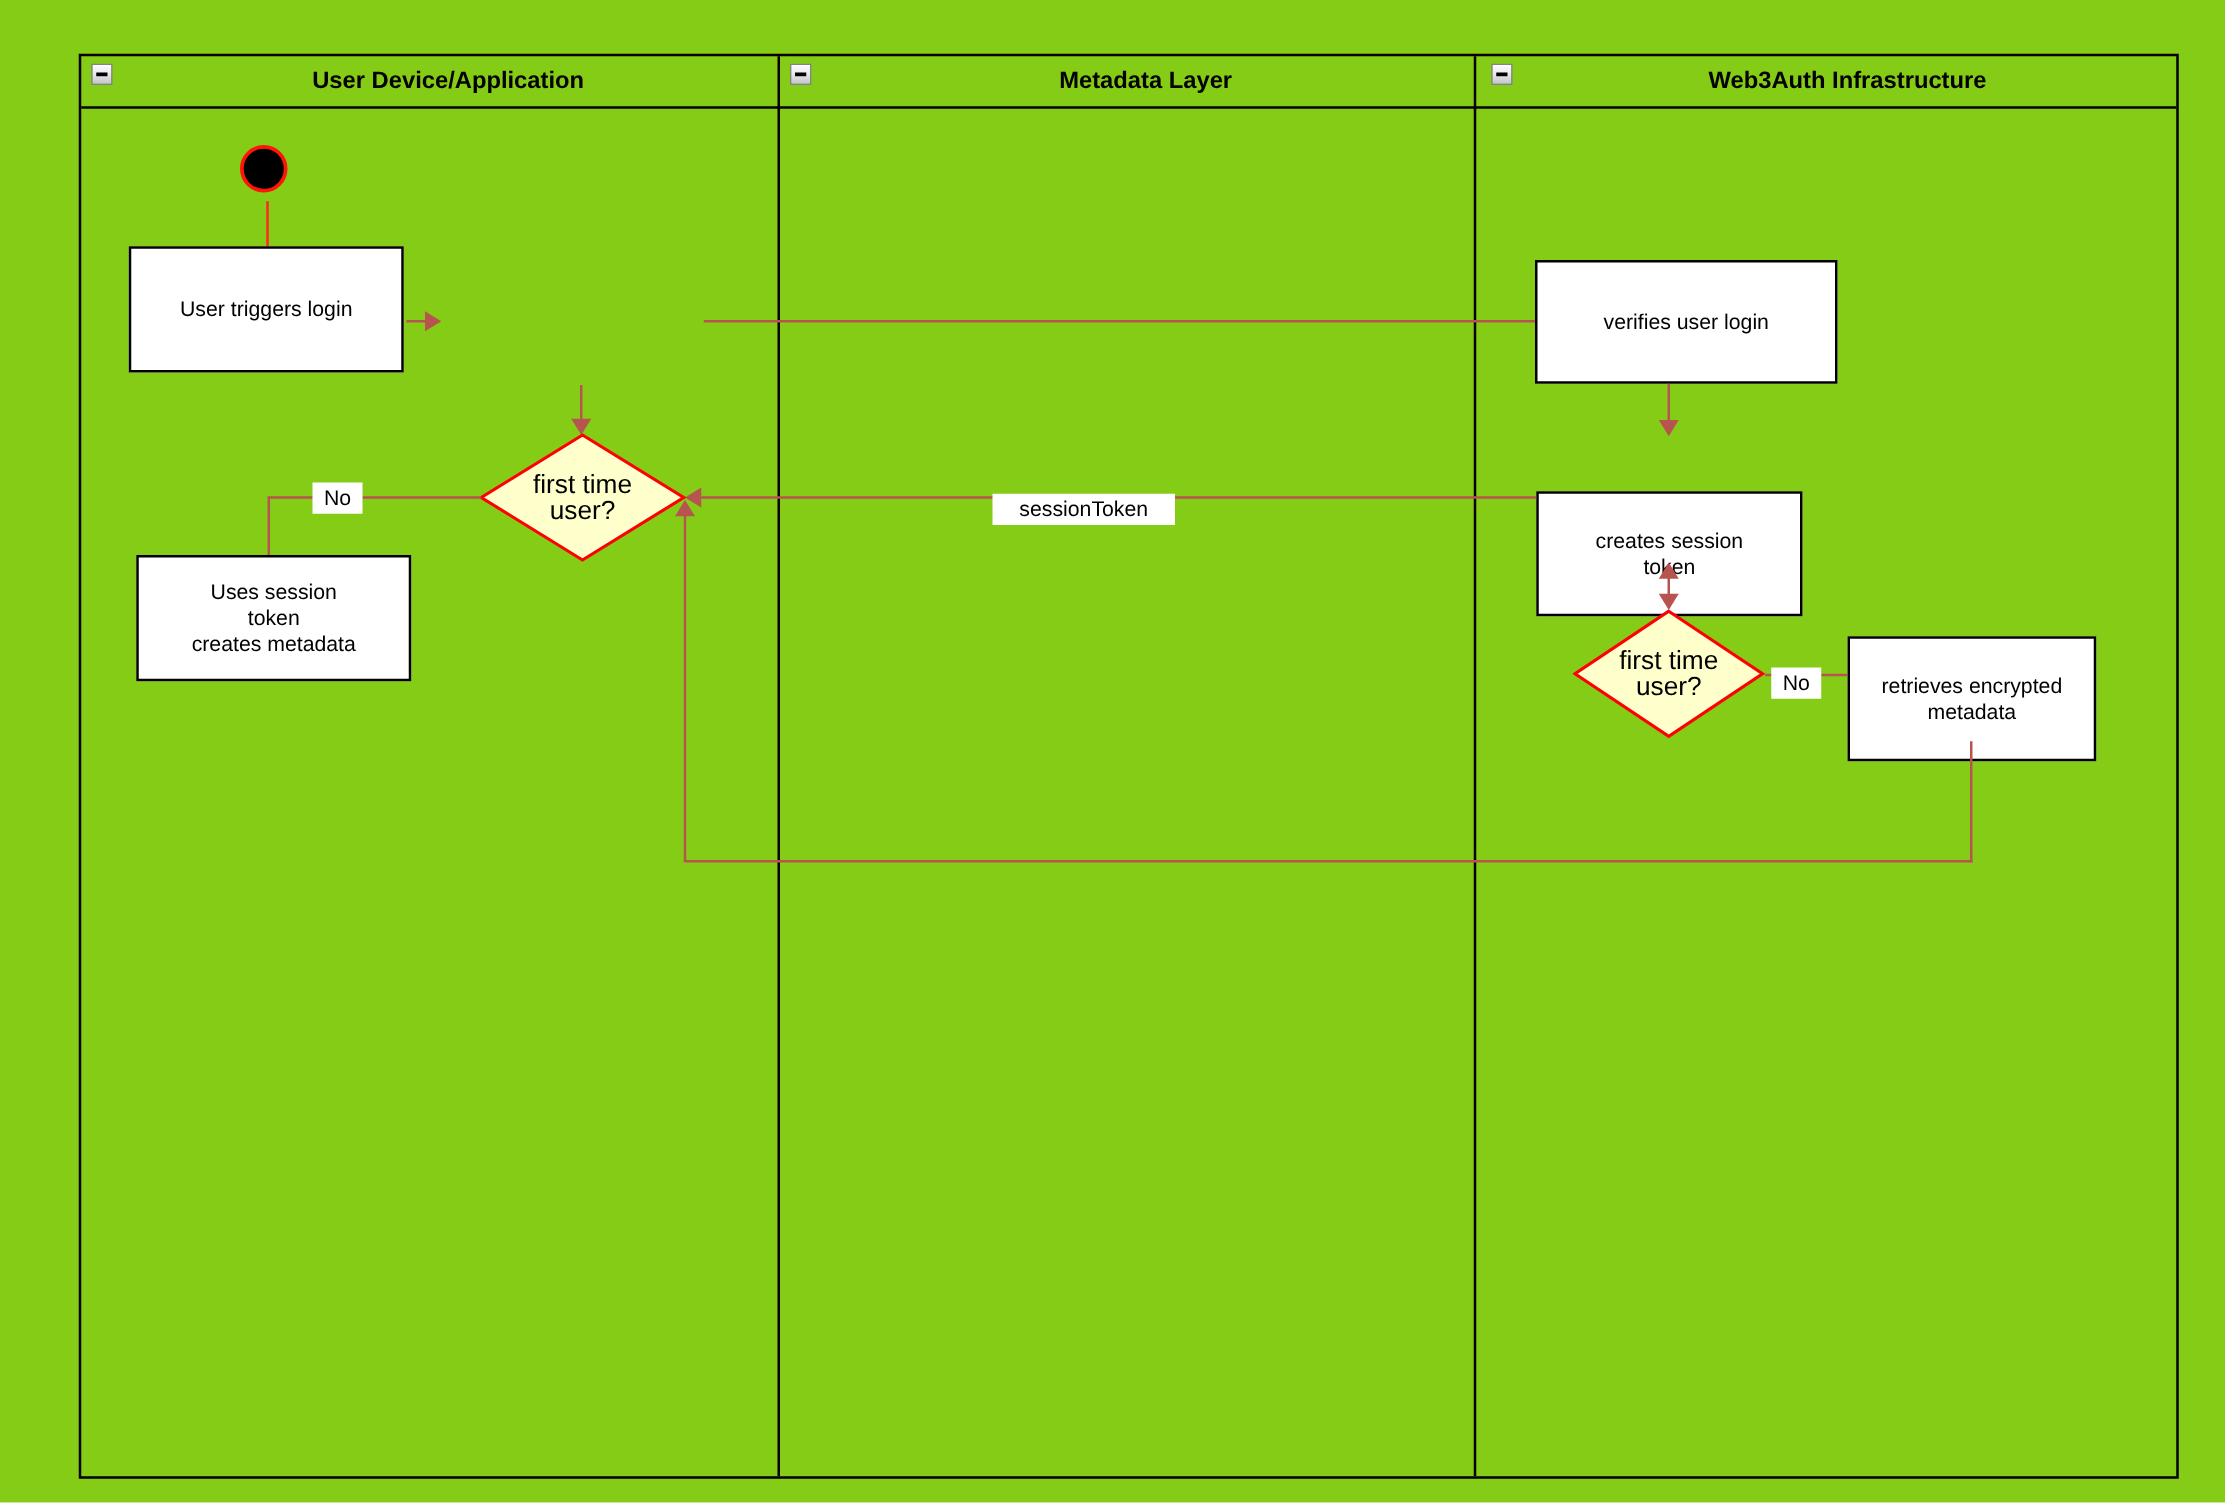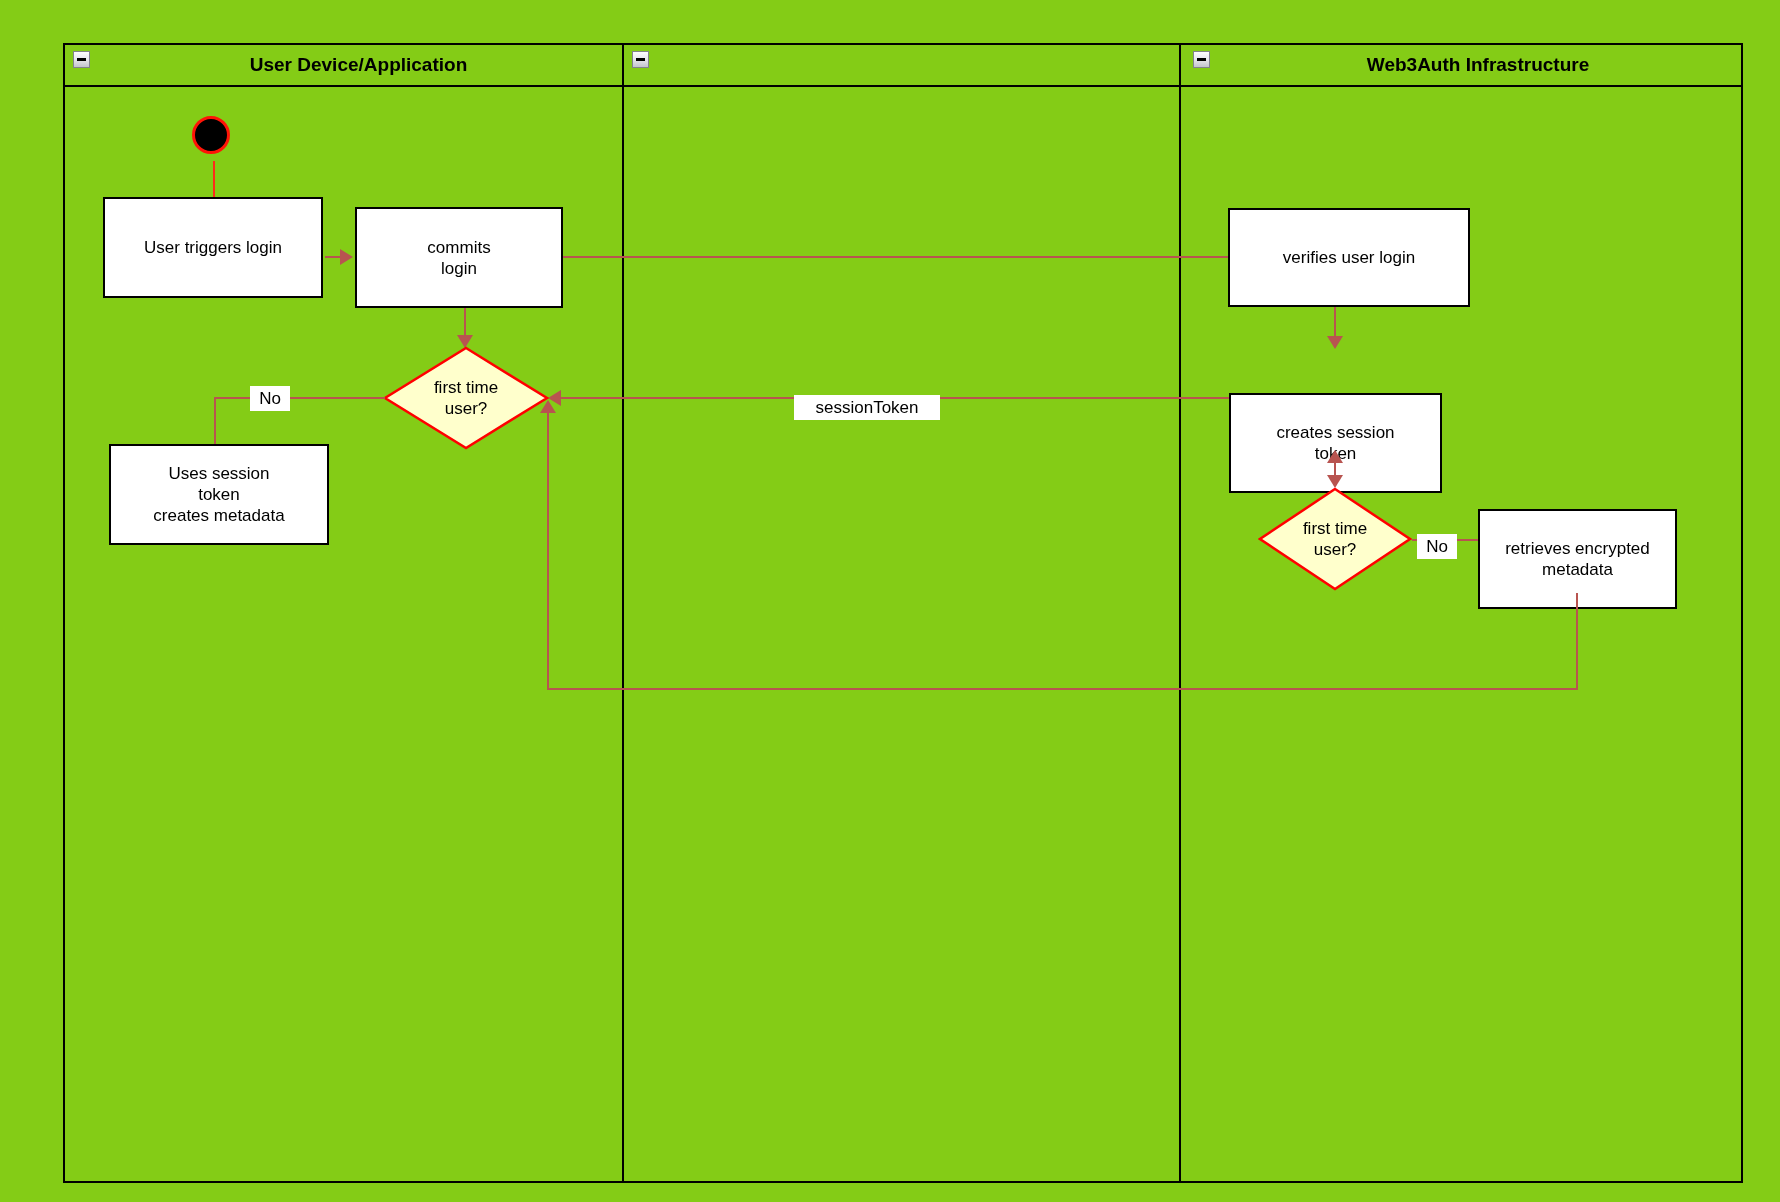--- a/index.html
+++ b/index.html
@@ -16,21 +16,21 @@
     font-size:19px;font-weight:bold;white-space:nowrap;}
   .collapse{width:17px;height:17px;border:1px solid #82828c;
     background:linear-gradient(#fdfdfe 0%,#e9e9ef 45%,#c4c4ce 100%);
     display:flex;align-items:center;justify-content:center;cursor:pointer;}
   .collapse .bar{width:9px;height:3px;background:#000;}
   
   .node{border:2px solid #000;background:#fff;display:flex;align-items:center;
     justify-content:center;text-align:center;font-size:17px;line-height:21px;
     white-space:pre-line;}
   .decision-label{display:flex;align-items:center;justify-content:center;
-    text-align:center;font-size:17px;line-height:21px;white-space:pre-line;}
+    text-align:center;font-size:21px;line-height:21px;white-space:pre-line;}
   .start{border-radius:50%;background:#000;border:3px solid #ff1407;}
   
   .edge{background:#b85450;}
   .edge-red{background:#ff2a1a;}
   .edge-label{background:#ffffff;display:flex;align-items:center;justify-content:center;
     text-align:center;font-size:17px;line-height:21px;white-space:pre-line;}
   
   .ah{width:0;height:0;}
   .ah-right{border-left:13px solid #b85450;border-top:8px solid transparent;border-bottom:8px solid transparent;}
   .ah-left{border-right:13px solid #b85450;border-top:8px solid transparent;border-bottom:8px solid transparent;}
@@ -49,36 +49,35 @@
   <div class="abs vline" style="left:1179px;top:45px;width:2px;height:1136px;"></div>
 
   <div class="abs collapse" style="left:73px;top:51px;">
       <div class="bar"></div>
     </div>
   <div class="abs lane-title" style="left:95px;top:47px;width:527px;height:36px;">User Device/Application</div>
 
   <div class="abs collapse" style="left:632px;top:51px;">
       <div class="bar"></div>
     </div>
+  <div class="abs lane-title" style="left:654px;top:47px;width:525px;height:36px;">Metadata Layer</div>
 
   <div class="abs collapse" style="left:1193px;top:51px;">
       <div class="bar"></div>
     </div>
   <div class="abs lane-title" style="left:1215px;top:47px;width:526px;height:36px;">Web3Auth Infrastructure</div>
 
   <div class="abs start" style="left:192px;top:116px;width:38px;height:38px;"></div>
   <div class="abs edge-red" style="left:213px;top:161px;width:2px;height:46px;"></div>
 
   <div class="abs node" style="left:103px;top:197px;width:220px;height:101px;">User triggers login</div>
 
   <div class="abs edge" style="left:325px;top:256px;width:17px;height:2px;"></div>
   <div class="abs ah ah-right" style="left:340px;top:249px;"></div>
 
-  <div class="abs node" style="left:355px;top:207px;width:208px;height:101px;">commits
-login</div>
 
   <div class="abs edge" style="left:464px;top:308px;width:2px;height:28px;"></div>
   <div class="abs ah ah-down" style="left:457px;top:335px;"></div>
 
   <div class="abs edge" style="left:563px;top:256px;width:665px;height:2px;"></div>
 
   <div class="abs node" style="left:1228px;top:208px;width:242px;height:99px;">verifies user login</div>
 
   <div class="abs edge" style="left:1334px;top:307px;width:2px;height:30px;"></div>
   <div class="abs ah ah-down" style="left:1327px;top:336px;"></div>

